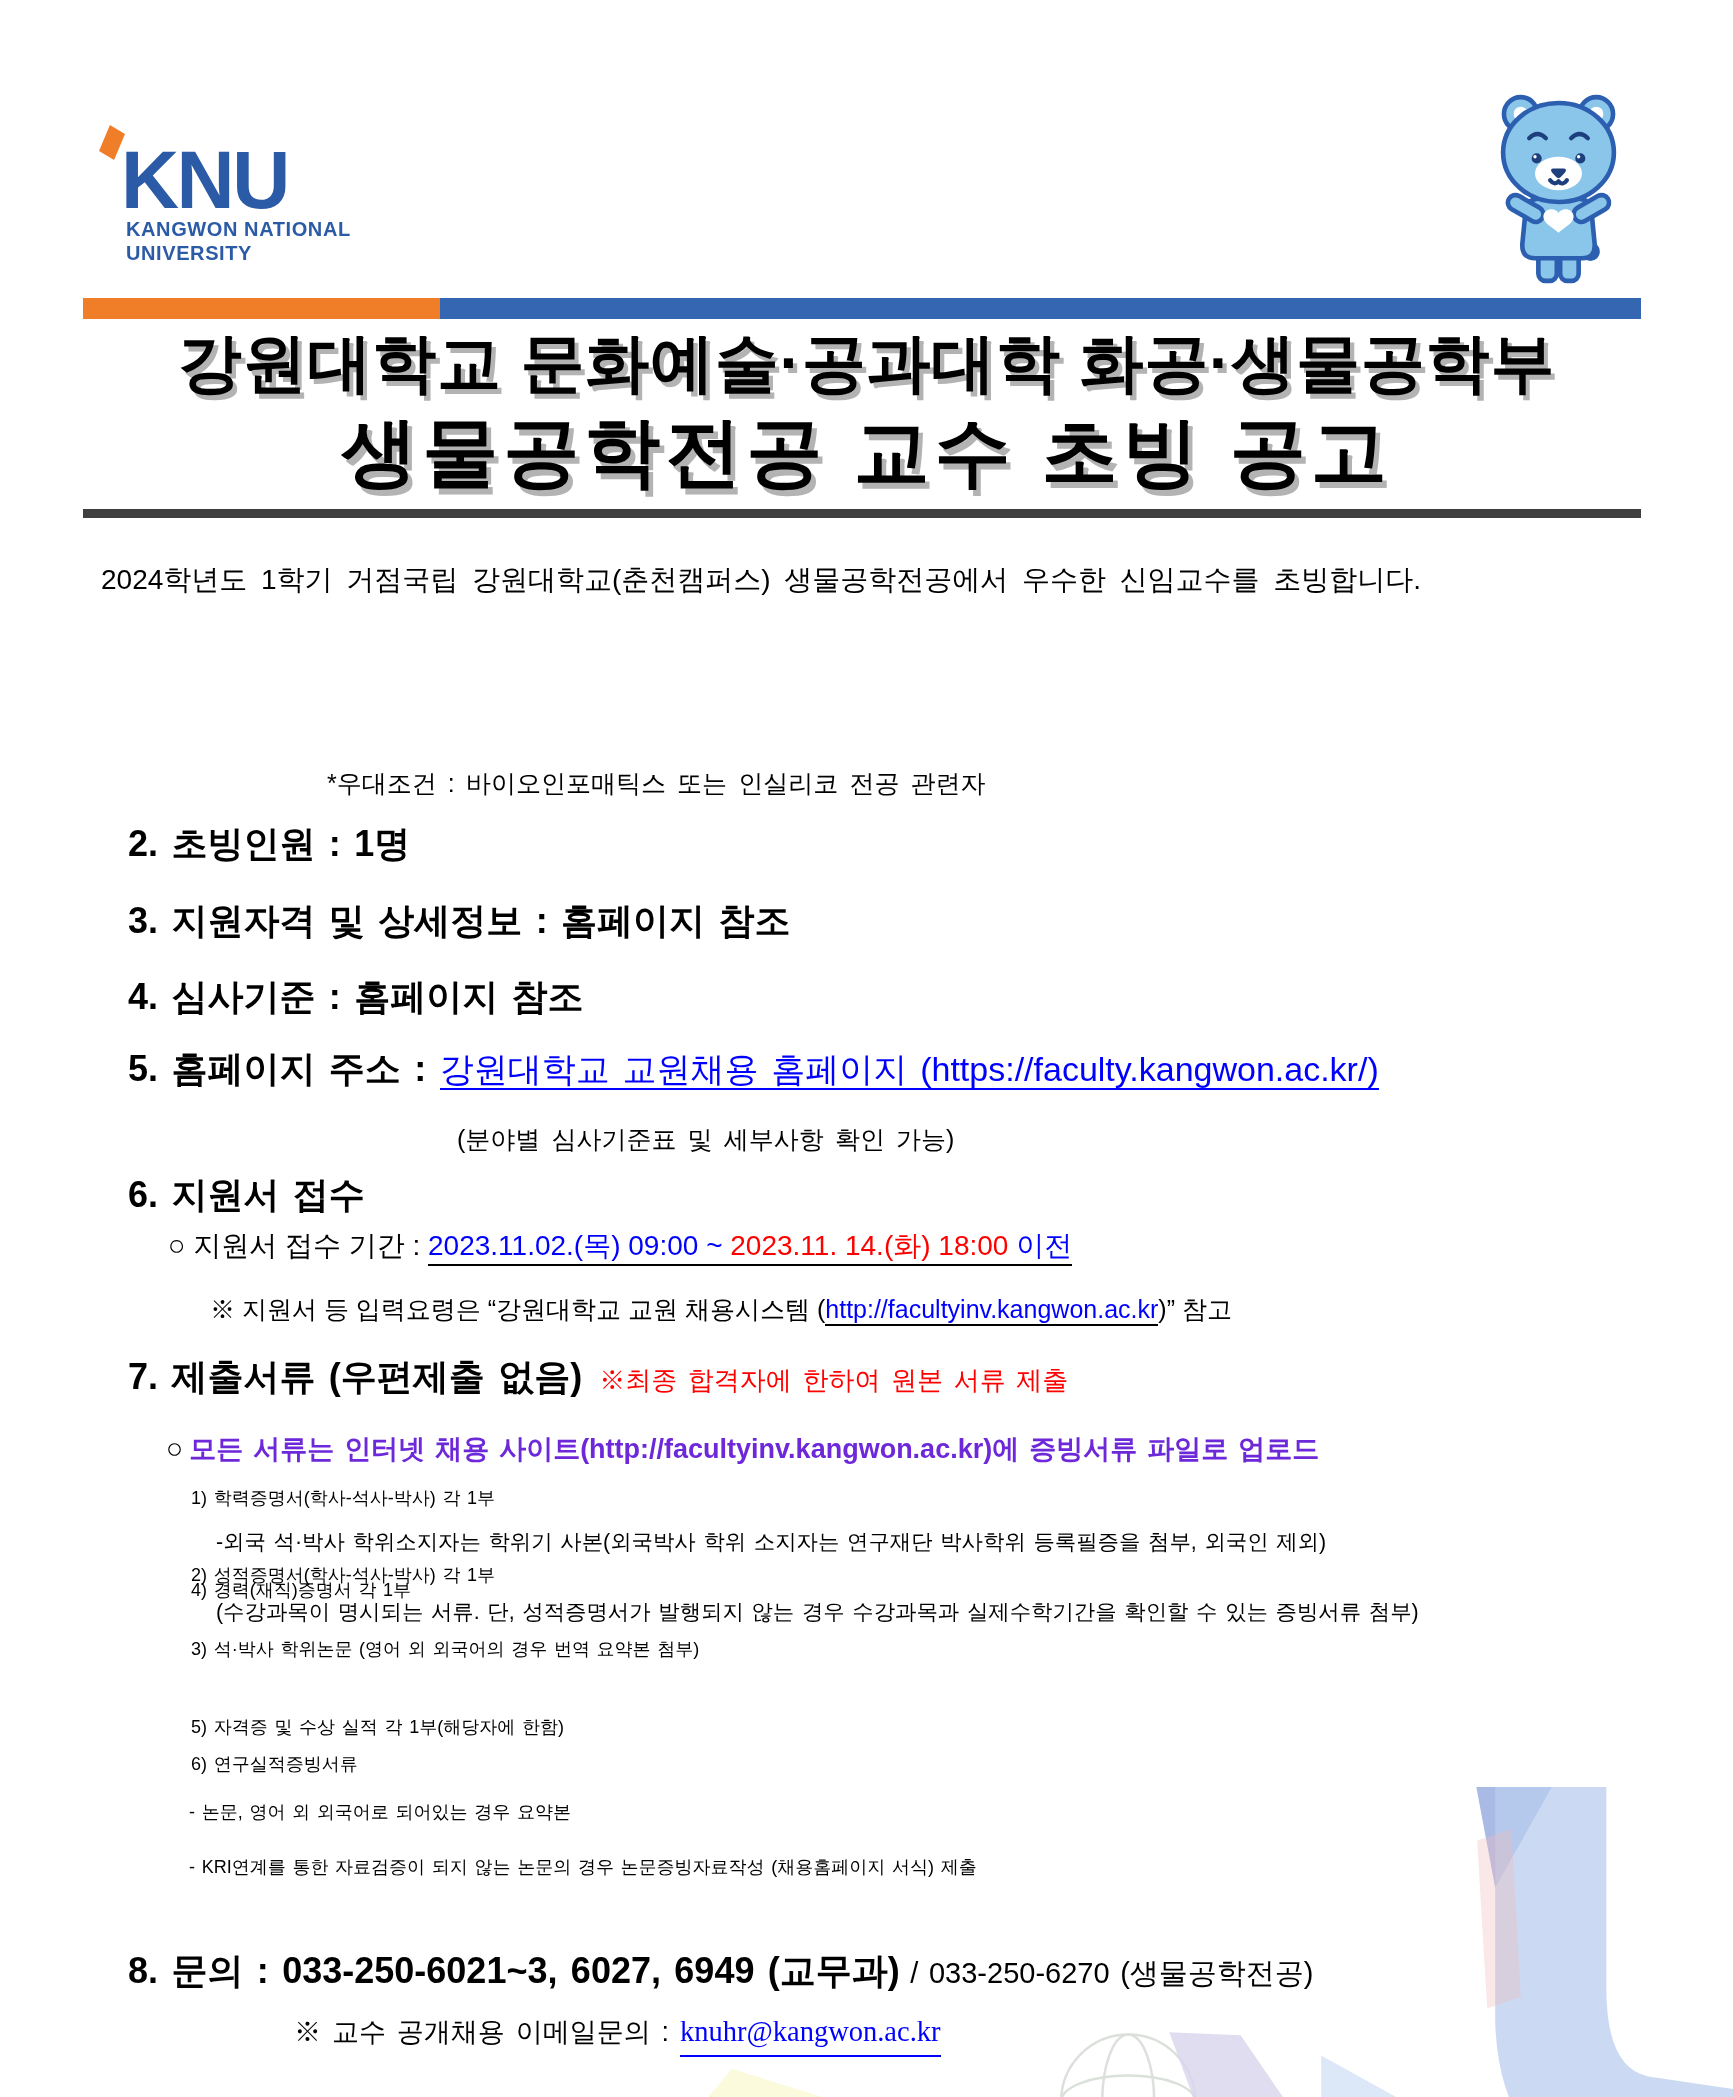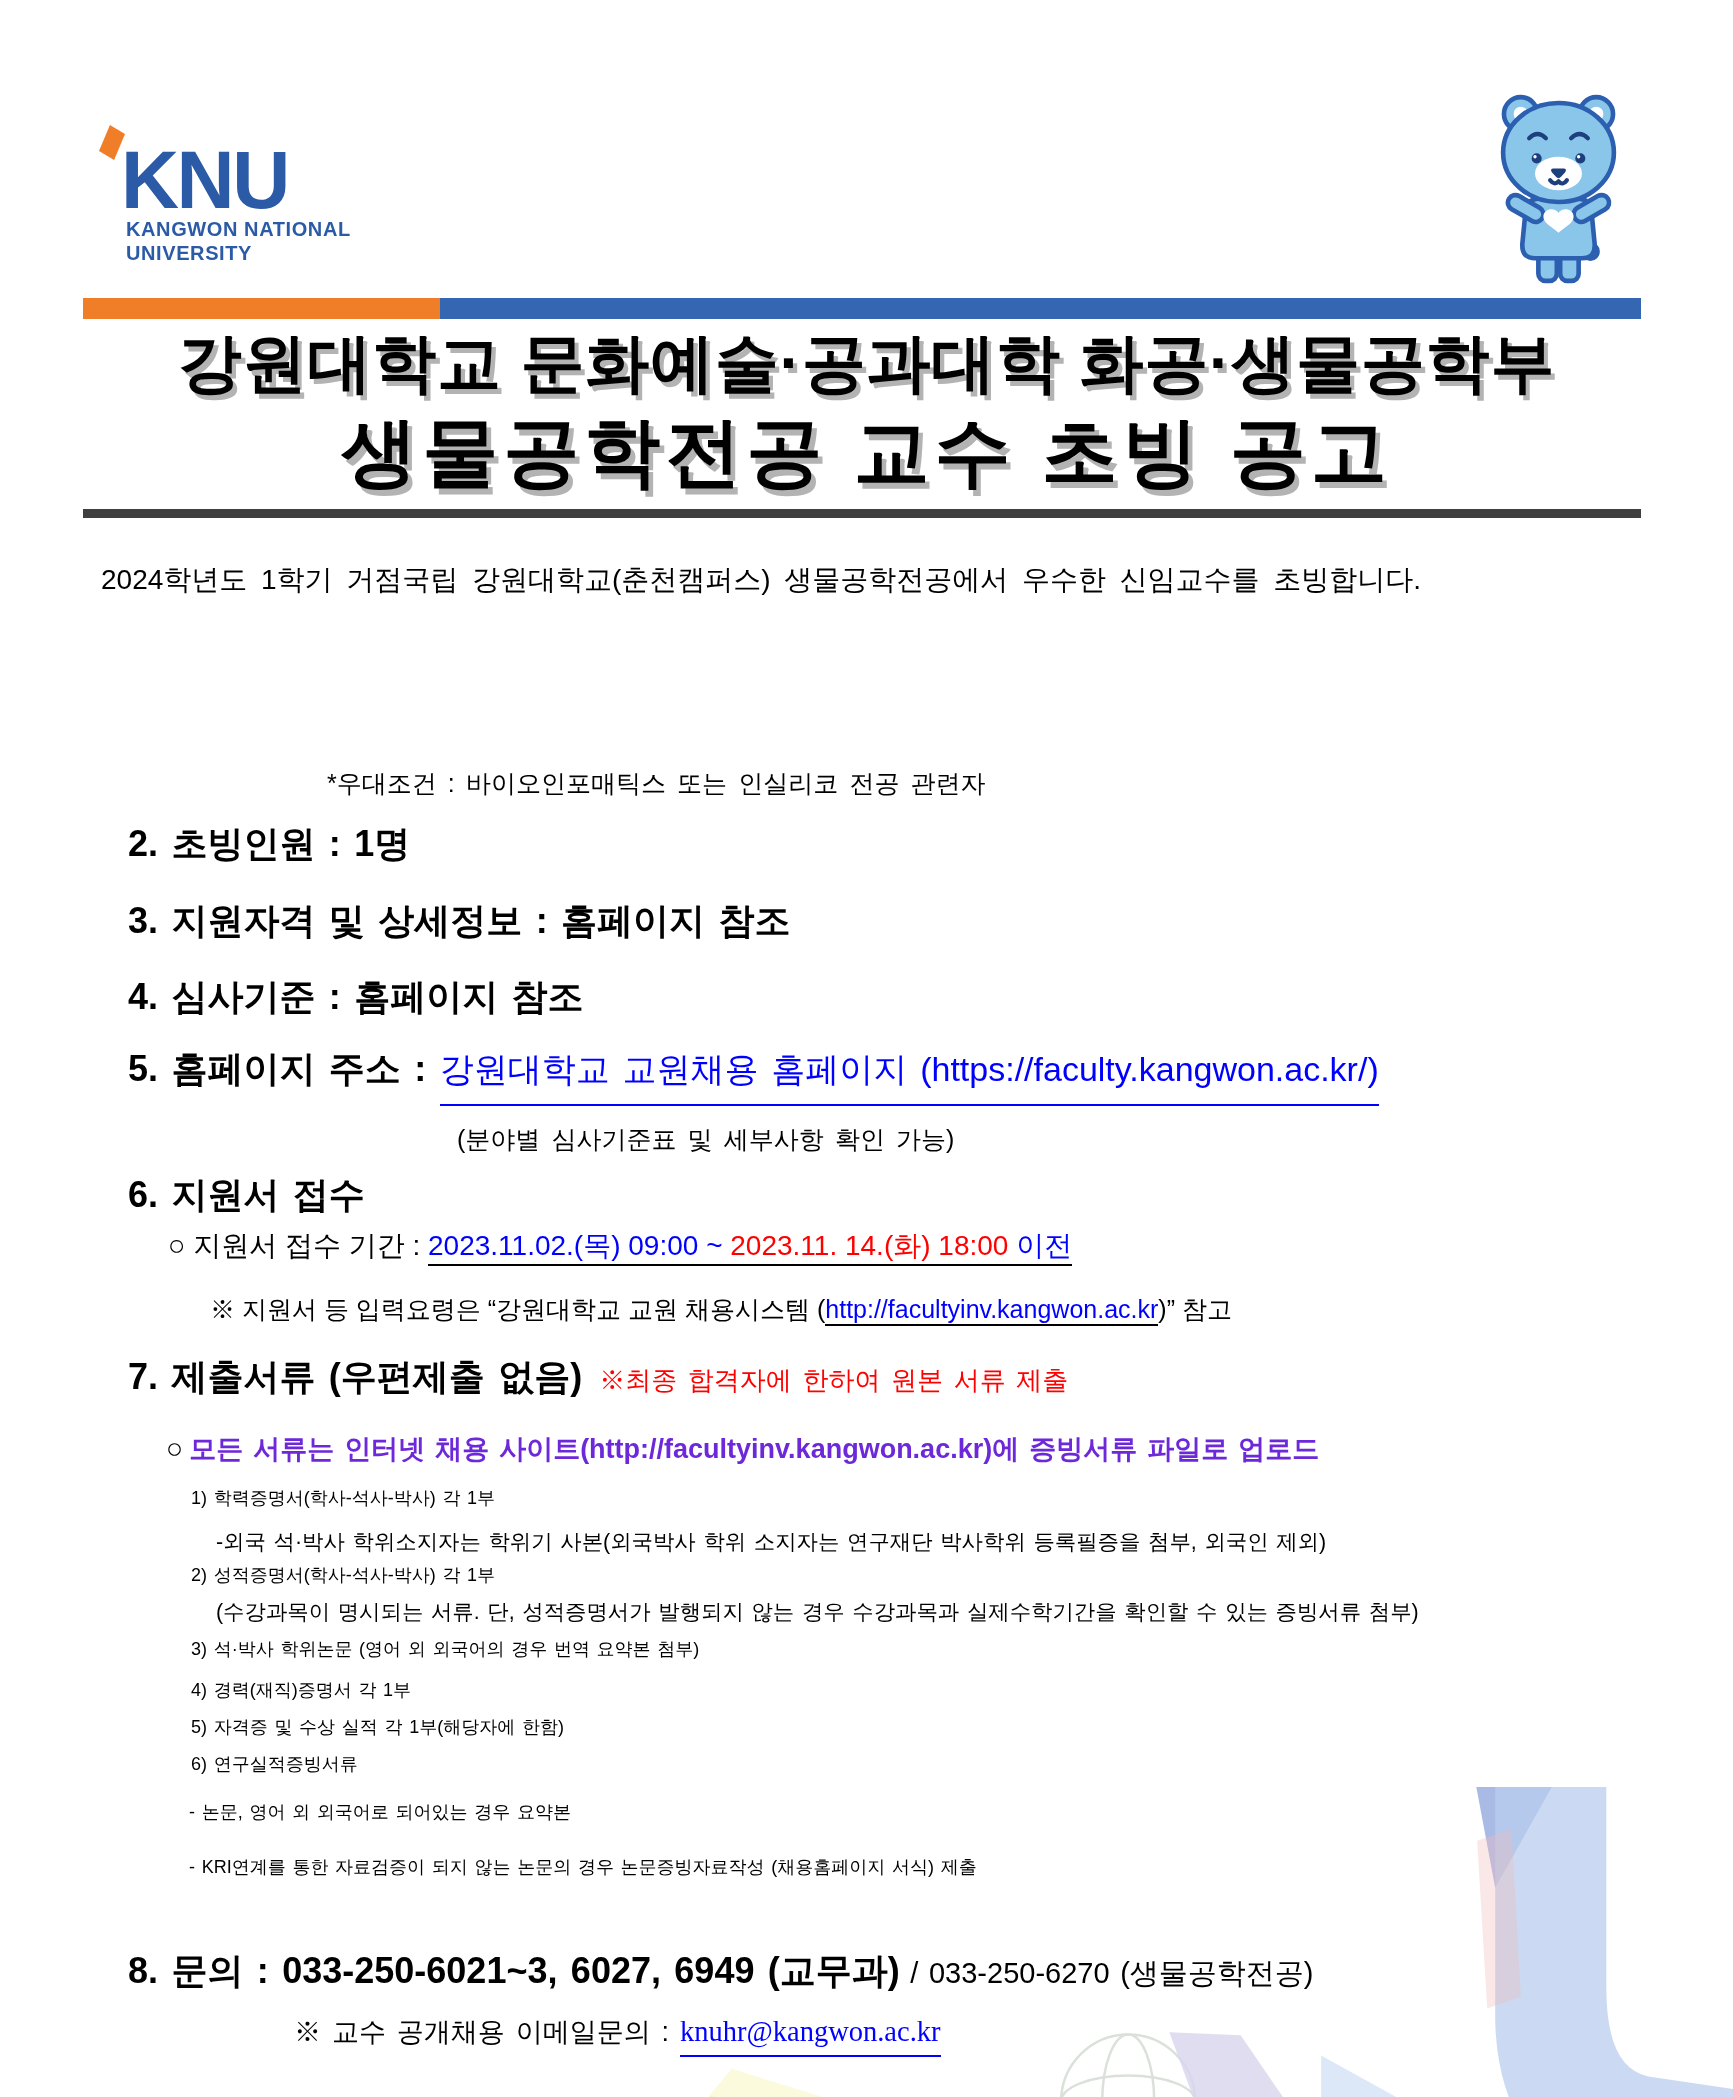--- a/index.html
+++ b/index.html
@@ -43,21 +43,21 @@
     letter-spacing:5px;
     text-shadow:4.6px 5.5px 0 #B3B3B3;
   }
   .divider{left:83px;top:509px;width:1558px;height:9.2px;background:#3F3F3F;}
   
   .intro{left:101px;top:563px;width:1552px;font-size:28px;word-spacing:5.9px;line-height:1.2;}
   .item{left:128px;font-size:36px;font-weight:700;word-spacing:3.4px;line-height:1.1;white-space:nowrap;}
   .i1{top:692px;} .i2{top:824px;} .i3{top:901px;} .i4{top:977px;} .i5{top:1049px;}
   .i6{top:1175px;} .i7{top:1357px;} .i8{top:1951px;}
   .note1{left:327px;top:767px;font-size:25px;word-spacing:4.2px;white-space:nowrap;}
-  .link{color:#0000FF;font-weight:400;border-bottom:2.5px solid currentColor;padding-bottom:16px;cursor:pointer;}
+  .link{color:#0000FF;font-weight:400;border-bottom:2.5px solid currentColor;padding-bottom:0;cursor:pointer;}
   .item5-link{font-size:34px;}
   .note5{left:457px;top:1123px;font-size:25px;word-spacing:4.2px;white-space:nowrap;}
   .oline{left:168px;font-size:28px;line-height:1.15;white-space:nowrap;}
   .dateline{top:1229px;}
   .obullet{font-size:29px;letter-spacing:7.6px;}
   .dates{border-bottom:2.9px solid #000;padding-bottom:2.5px;}
   .d-blue{color:#0000FF;}
   .d-red{color:#FF0000;}
   .guide{left:210px;top:1293px;font-size:25px;white-space:nowrap;}
   .guide-link{color:#0000FF;border-bottom:2.1px solid #000;padding-bottom:1.3px;cursor:pointer;}
@@ -170,21 +170,21 @@
   <div class="abs fg upload-line">
     <span class="upload-bullet">○</span><span class="upload-text">모든 서류는 인터넷 채용 사이트(http://facultyinv.kangwon.ac.kr)에 증빙서류 파일로 업로드</span>
   </div>
 
   <div>
       <div class="doc fg lv1" style="top: 1488px;">1) 학력증명서(학사-석사-박사) 각 1부</div>
       <div class="doc fg lv2" style="top: 1530px;">-외국 석·박사 학위소지자는 학위기 사본(외국박사 학위 소지자는 연구재단 박사학위 등록필증을 첨부, 외국인 제외)</div>
       <div class="doc fg lv1" style="top: 1565px;">2) 성적증명서(학사-석사-박사) 각 1부</div>
       <div class="doc fg lv2" style="top: 1600px;">(수강과목이 명시되는 서류. 단, 성적증명서가 발행되지 않는 경우 수강과목과 실제수학기간을 확인할 수 있는 증빙서류 첨부)</div>
       <div class="doc fg lv1" style="top: 1639px;">3) 석·박사 학위논문 (영어 외 외국어의 경우 번역 요약본 첨부)</div>
-      <div class="doc fg lv1" style="top: 1680px;">4) 경력(재직)증명서 각 1부</div>
+      <div class="doc fg lv1" style="top: 1580px;">4) 경력(재직)증명서 각 1부</div>
       <div class="doc fg lv1" style="top: 1717px;">5) 자격증 및 수상 실적 각 1부(해당자에 한함)</div>
       <div class="doc fg lv1" style="top: 1754px;">6) 연구실적증빙서류</div>
       <div class="doc fg lv15" style="top: 1802px;">- 논문, 영어 외 외국어로 되어있는 경우 요약본</div>
       <div class="doc fg lv15" style="top: 1857px;">- KRI연계를 통한 자료검증이 되지 않는 논문의 경우 논문증빙자료작성 (채용홈페이지 서식) 제출</div>
     </div>
 
   <div class="abs fg item i8">
     <span>8. 문의 : 033-250-6021~3, 6027, 6949 (교무과)</span><span class="item8-tail"> / 033-250-6270 (생물공학전공)</span>
   </div>
   <div class="abs fg emailline">

